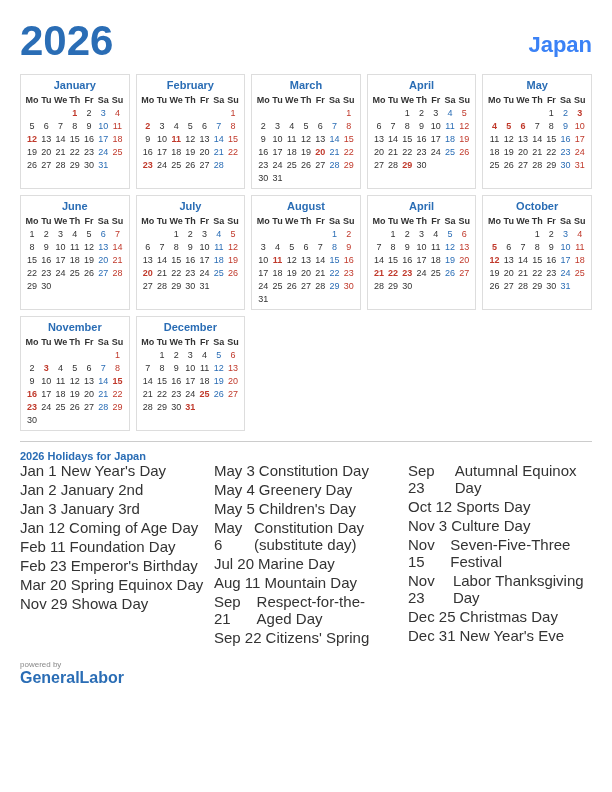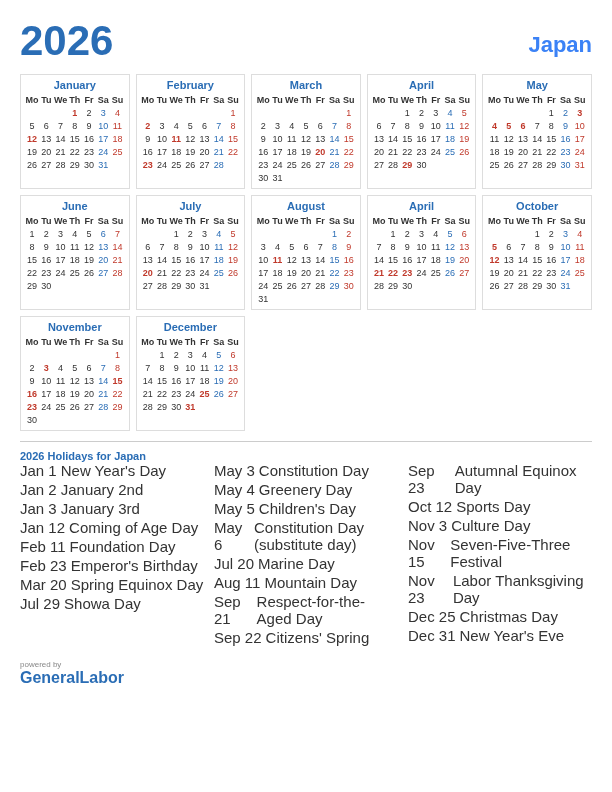--- a/index.html
+++ b/index.html
@@ -940,21 +940,21 @@
         </div>
         <div class="holiday-row">
           <span class="holiday-date">Feb 23</span>
           <span class="holiday-name">Emperor's Birthday</span>
         </div>
         <div class="holiday-row">
           <span class="holiday-date">Mar 20</span>
           <span class="holiday-name">Spring Equinox Day</span>
         </div>
         <div class="holiday-row">
-          <span class="holiday-date">Jul 29</span>
+          <span class="holiday-date">Nov 29</span>
           <span class="holiday-name">Showa Day</span>
         </div>
       </div>
       <div>
         <div class="holiday-row">
           <span class="holiday-date">May 3</span>
           <span class="holiday-name">Constitution Day</span>
         </div>
         <div class="holiday-row">
           <span class="holiday-date">May 4</span>

